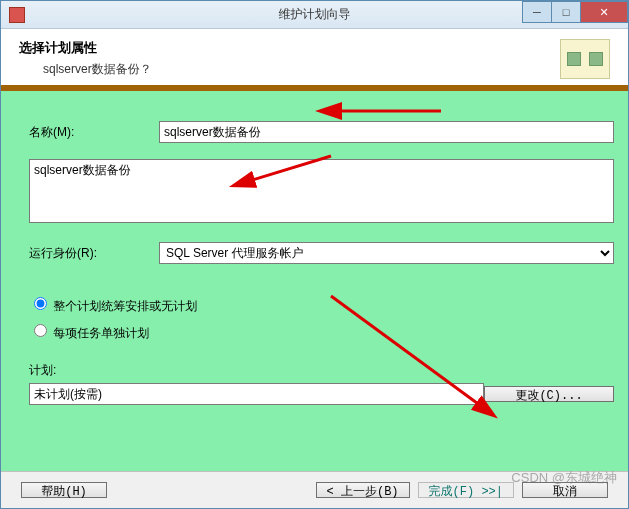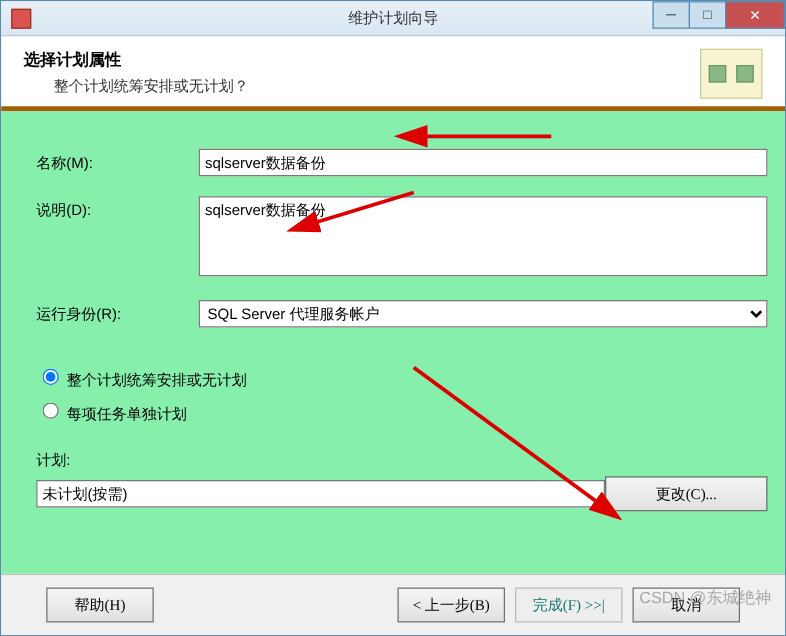--- a/index.html
+++ b/index.html
@@ -6,21 +6,21 @@
 body { margin: 0; padding: 0; background: #fff; width: 629px; height: 509px; overflow: hidden; }
 .window { width: 629px; height: 509px; border: 1px solid #5a8ab0; display: flex; flex-direction: column; background: #f0f0f0; }
 
 .titlebar { height: 28px; background: linear-gradient(#e8f0f7, #d9e7f3); display: flex; align-items: center; position: relative; border-bottom: 1px solid #b8c8d8; }
 .titlebar .icon { width: 16px; height: 16px; margin-left: 8px; background: #d9534f; display: inline-block; border: 1px solid #a03020; }
 .titlebar .title { position: absolute; left: 0; right: 0; text-align: center; color: #333; }
 .titlebar .controls { position: absolute; right: 0; top: 0; display: flex; }
 .titlebar .ctrl { width: 30px; height: 22px; border: 1px solid #5a8ab0; margin-left: -1px; display: flex; align-items: center; justify-content: center; background: #c9dff0; color: #333; font-size: 11px; }
 .titlebar .ctrl.close { background: #c75050; color: #fff; width: 48px; }
 
-.header { padding: 10px 18px 6px 18px; background: #fff; border-bottom: 4px solid #a16207; }
+.header { padding: 10px 18px 6px 18px; background: #fff; border-bottom: 6px solid #a16207; }
 .header-inner { display: flex; justify-content: space-between; align-items: flex-start; }
 .header .heading { font-weight: bold; font-size: 13px; margin-bottom: 4px; }
 .header .sub { margin-left: 24px; color: #333; }
 .header .wzicon { width: 50px; height: 40px; background: #f8f4d0; border: 1px solid #cc9; position: relative; }
 .header .wzicon::before, .header .wzicon::after { content: ""; position: absolute; width: 12px; height: 12px; background: #8ab887; border: 1px solid #6a9867; }
 .header .wzicon::before { left: 6px; top: 12px; }
 .header .wzicon::after { right: 6px; top: 12px; }
 
 .body { flex: 1; padding: 30px 14px 10px 28px; background: #86efac; position: relative; }
 .form-row { display: flex; align-items: flex-start; margin-bottom: 16px; }
@@ -28,25 +28,25 @@
 .form-row .fld { flex: 1; }
 input[type=text].tf { width: 100%; height: 22px; border: 1px solid #7a7a7a; padding: 2px 4px; background: #fff; font-family: inherit; }
 textarea.ta { width: 100%; height: 64px; border: 1px solid #7a7a7a; padding: 2px 4px; background: #fff; resize: none; font-family: inherit; overflow-y: scroll; }
 select.sel { width: 100%; height: 22px; border: 1px solid #7a7a7a; background: #fff; font-family: inherit; padding: 1px 2px; }
 .radio-grp { margin: 30px 0 20px 0; }
 .radio-grp label { display: block; margin-bottom: 6px; }
 .schedule-section { margin-top: 14px; }
 .schedule-section .sch-lbl { margin-bottom: 4px; }
 .schedule-row { display: flex; align-items: center; }
 .schedule-row .sched-fld { flex: 1; height: 22px; border: 1px solid #7a7a7a; padding: 2px 4px; background: #fff; }
-.btn { min-width: 110px; height: 28px; border: 1px solid #707070; background: linear-gradient(#f5f5f5, #e1e1e1); cursor: pointer; padding: 0 10px; font-family: Liberation Serif, serif; }
+.btn { min-width: 110px; height: 16px; border: 1px solid #707070; background: linear-gradient(#f5f5f5, #e1e1e1); cursor: pointer; padding: 0 10px; font-family: Liberation Mono, monospace; }
 .btn:disabled { color: #0f766e; background: #eee; border-color: #bbb; cursor: default; }
 .change-btn { min-width: 130px; }
 
-.footer { padding: 10px 36px; border-top: 1px solid #c0c0c0; display: flex; justify-content: space-between; align-items: flex-start; background: #f0f0f0; }
+.footer { padding: 10px 20px; border-top: 1px solid #c0c0c0; display: flex; justify-content: space-between; align-items: flex-start; background: #f0f0f0; }
 .footer .right-btns { display: flex; gap: 8px; }
 .footer .btn { min-width: 86px; }
 
 .arrow { position: absolute; pointer-events: none; }
 .arrow svg { overflow: visible; }
 .watermark { position: absolute; right: 12px; bottom: 22px; color: rgba(120,120,120,0.6); font-size: 13px; pointer-events: none; }
 </style>
 </head>
 <body>
 
@@ -59,35 +59,34 @@
       <div class="ctrl">─</div>
       <div class="ctrl">□</div>
       <div class="ctrl close">✕</div>
     </div>
   </div>
 
   <div class="header">
     <div class="header-inner">
       <div>
         <div class="heading">选择计划属性</div>
-        <div class="sub">整个计划统筹安排或无计划？</div>
+        <div class="sub">sqlserver数据备份？</div>
       </div>
       <div class="wzicon"></div>
     </div>
   </div>
 
   <div class="body">
 
     <div class="form-row">
       <div class="lbl">名称(M):</div>
       <div class="fld"><input type="text" class="tf" value="sqlserver数据备份" style=""></div>
     </div>
 
     <div class="form-row">
-      <div class="lbl">说明(D):</div>
       <div class="fld"><textarea class="ta" style="">sqlserver数据备份</textarea></div>
     </div>
 
     <div class="form-row">
       <div class="lbl">运行身份(R):</div>
       <div class="fld"><select class="sel"><option>SQL Server 代理服务帐户</option></select></div>
     </div>
 
     <div class="radio-grp">
       <label><input type="radio" name="sch" checked="" style=""> <span>整个计划统筹安排或无计划</span></label>

